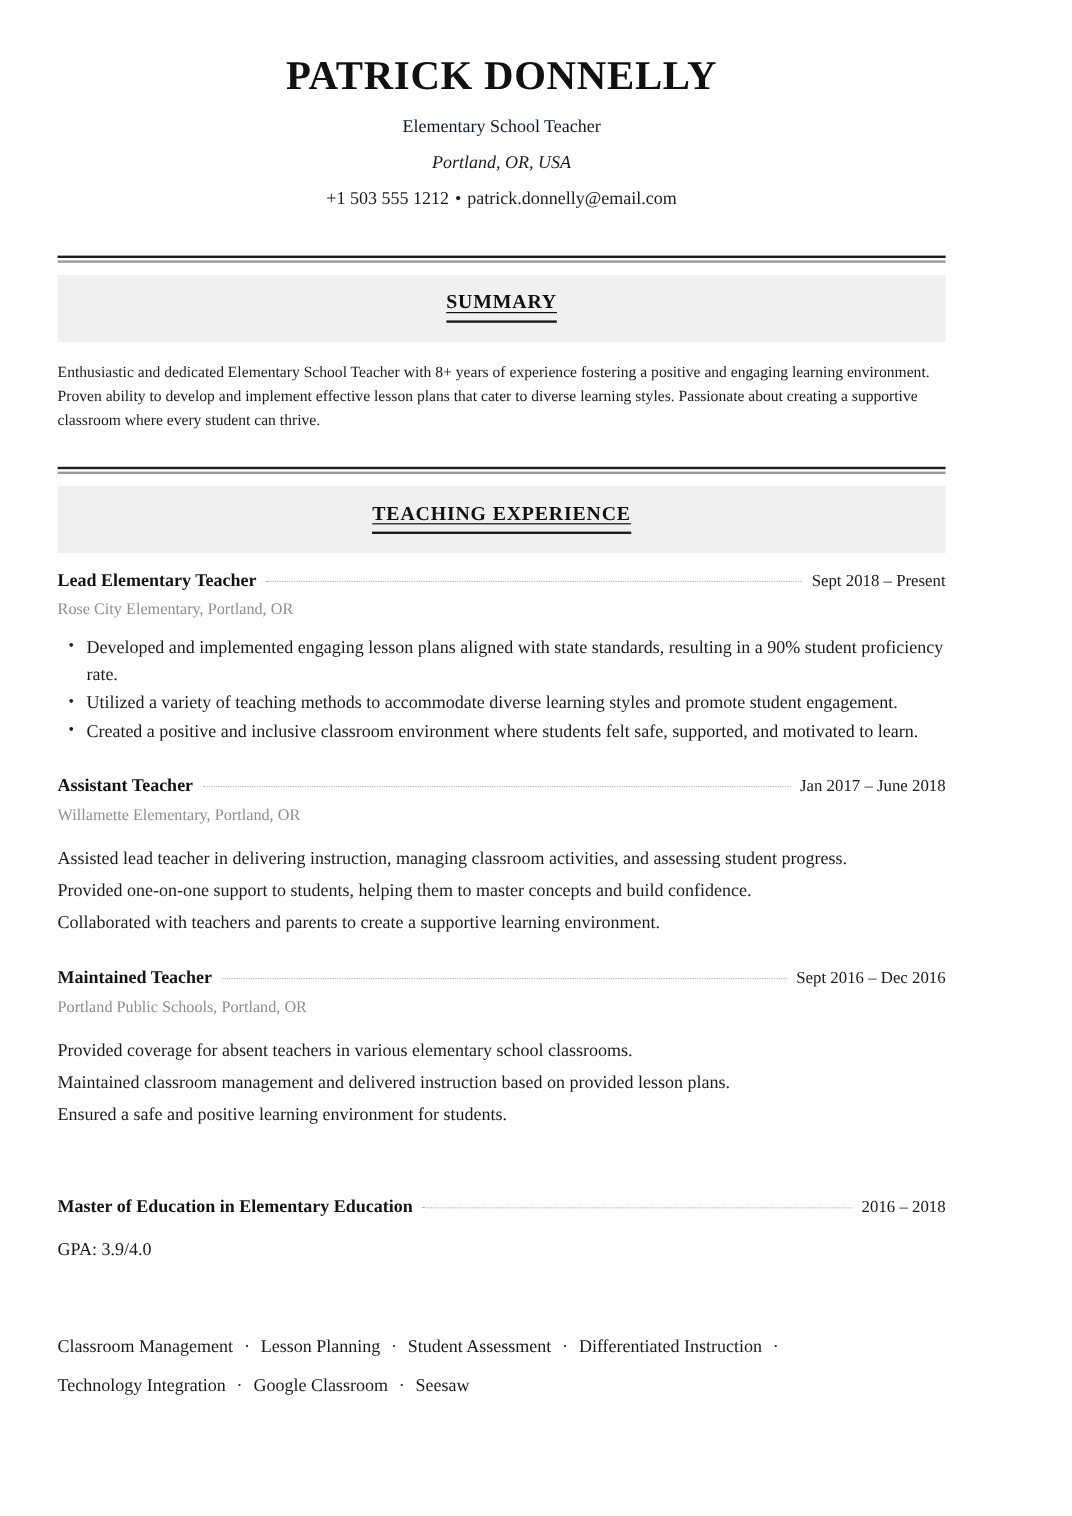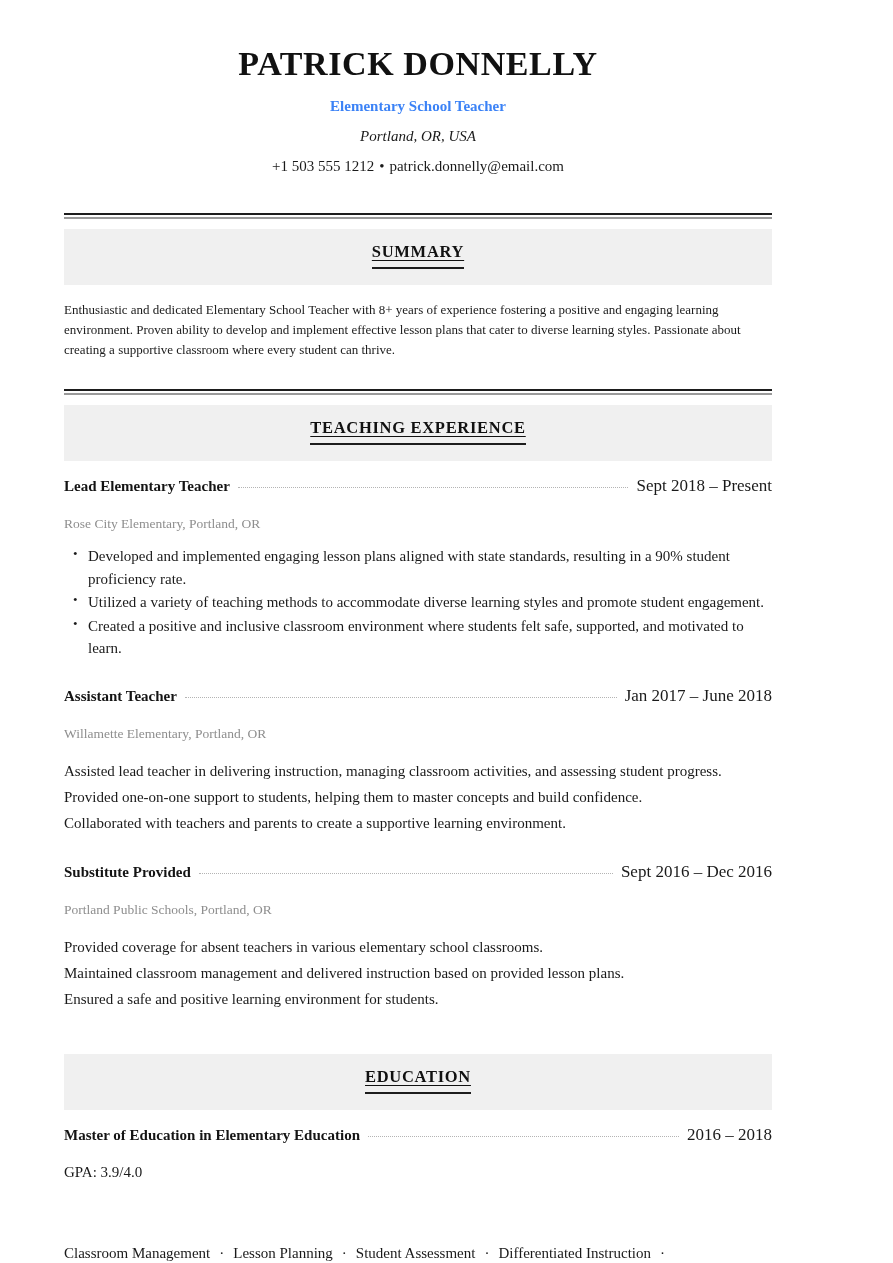--- a/index.html
+++ b/index.html
@@ -26,44 +26,44 @@
   .name {
     font-size: 34px;
     font-weight: bold;
     letter-spacing: 0.6px;
     line-height: 1.18;
     margin: 0 0 14px 0;
     color: #111111;
   }
   .job-title {
     font-size: 15px;
-    font-weight: bold;
+    font-weight: normal;
     margin: 0 0 13px 0;
-    color: #3b82f6;
+    color: #0f172a;
   }
   .location {
     font-size: 15px;
     margin: 0 0 13px 0;
     color: #1a1a1a;
     font-style: italic;
   }
   .contact-line {
     font-size: 15px;
     margin: 0;
     color: #1a1a1a;
   }
   .contact-sep {
     display: inline-block;
     padding: 0 5px;
     color: #1a1a1a;
   }
 
   
   .section {
-    padding: 0 64px;
+    padding: 0 48px;
   }
   .section-divider {
     margin: 0 0 10px 0;
     border-top: 2px solid #1d1d1d;
     border-bottom: 2px solid #9a9a9a;
     height: 2px;
     box-sizing: content-box;
   }
   .section-bar {
     background: #f0f0f0;
@@ -111,28 +111,28 @@
   }
   .leader {
     flex: 1 1 auto;
     margin: 0 8px;
     border-bottom: 1.5px dotted #b4b4b4;
     position: relative;
     top: -3px;
     min-width: 16px;
   }
   .entry-date {
-    font-size: 17px;
+    font-size: 14px;
     white-space: nowrap;
     color: #1a1a1a;
   }
   .entry-org {
     font-size: 13.5px;
     color: #8e8e8e;
-    margin-top: 20px;
+    margin-top: 7px;
   }
 
   .bullets {
     list-style: none;
     margin: 13px 0 0 0;
     padding: 0;
   }
   .bullets li {
     position: relative;
     font-size: 15px;
@@ -247,41 +247,38 @@
           <div class="line">Assisted lead teacher in delivering instruction, managing classroom activities, and assessing student progress.</div>
           <div class="line">Provided one-on-one support to students, helping them to master concepts and build confidence.</div>
           <div class="line">Collaborated with teachers and parents to create a supportive learning environment.</div>
         </div>
       </div>
 
       <div class="entry-spacer"></div>
 
       <div class="entry">
         <div class="entry-head">
-          <span class="entry-title">Substitute Provided</span>
+          <span class="entry-title">Maintained Teacher</span>
           <span class="leader"></span>
           <span class="entry-date">Sept 2016 – Dec 2016</span>
         </div>
         <div class="entry-org">Portland Public Schools, Portland, OR</div>
         <div class="plain-lines">
           <div class="line">Provided coverage for absent teachers in various elementary school classrooms.</div>
           <div class="line">Maintained classroom management and delivered instruction based on provided lesson plans.</div>
           <div class="line">Ensured a safe and positive learning environment for students.</div>
         </div>
       </div>
 
     </div>
   </div>
 
   <div class="gap-lg"></div>
 
   <div class="section">
-    <div class="section-bar">
-      <span class="section-heading">EDUCATION</span>
-    </div>
     <div class="section-body">
       <div class="entry">
         <div class="entry-head">
           <span class="entry-title">Master of Education in Elementary Education</span>
           <span class="leader"></span>
           <span class="entry-date">2016 – 2018</span>
         </div>
         <div class="extra-note">GPA: 3.9/4.0</div>
       </div>
     </div>

